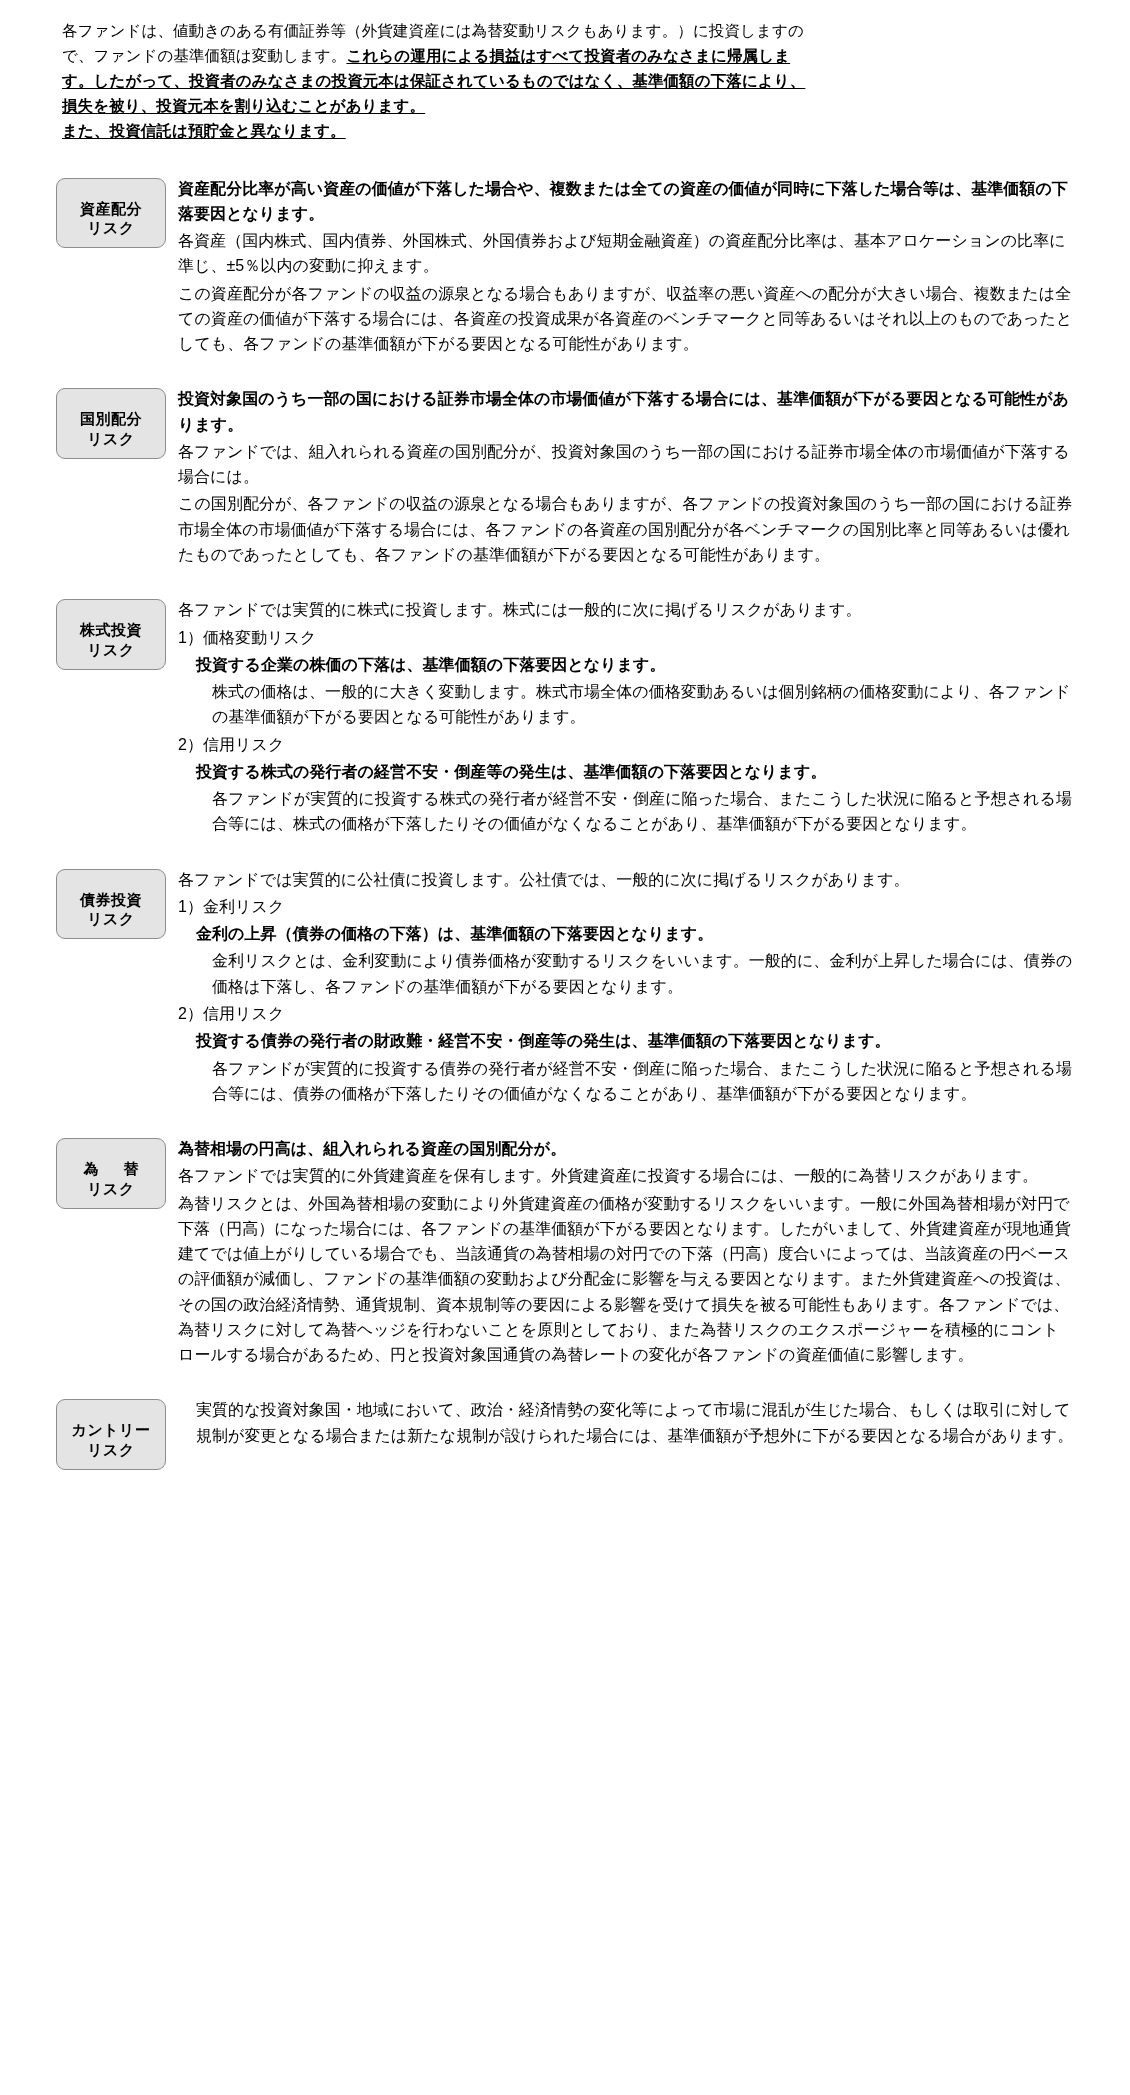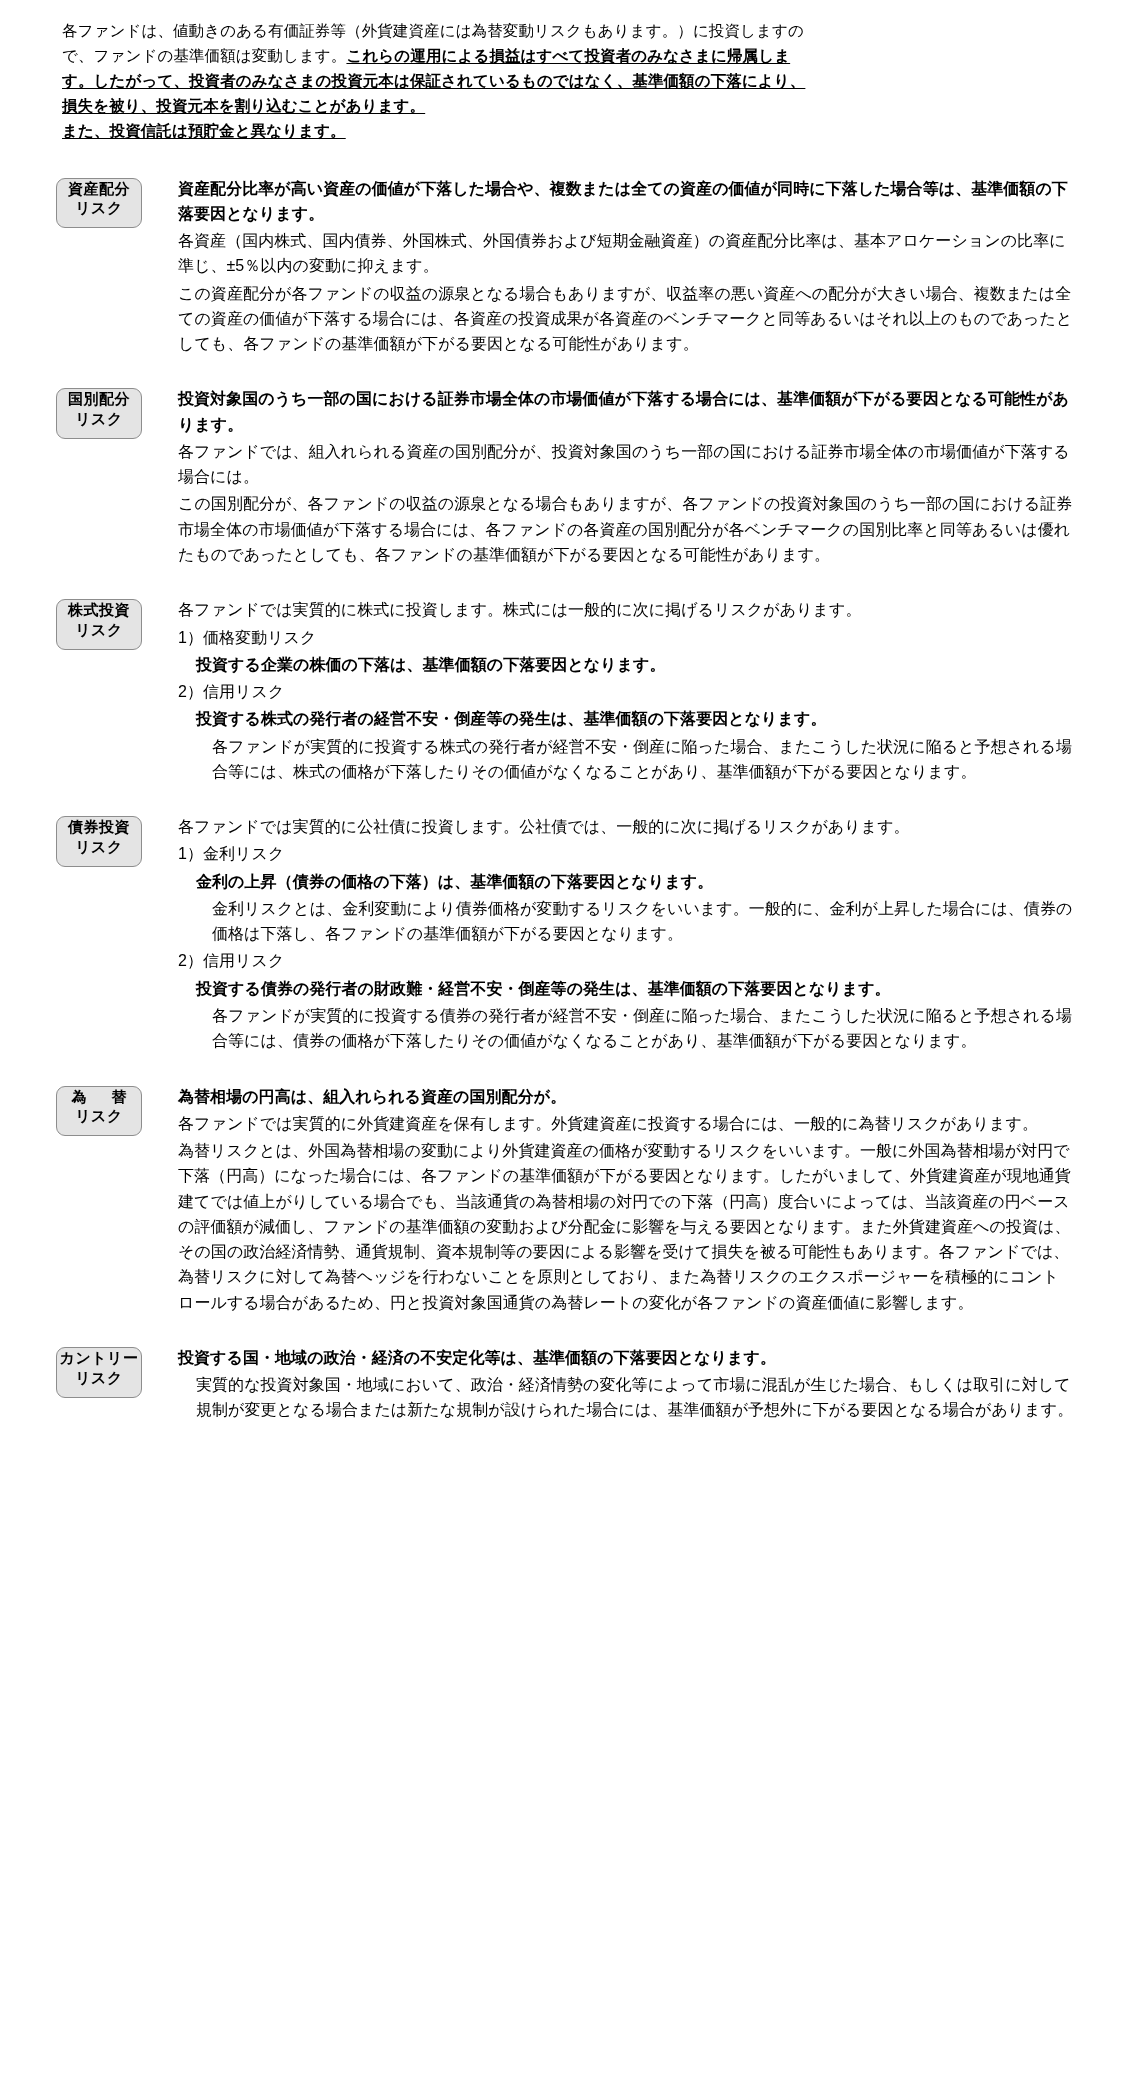--- a/index.html
+++ b/index.html
@@ -41,30 +41,30 @@
   .risk-block {
     display: flex;
     align-items: flex-start;
     margin-bottom: 26px;
   }
   .tag-col {
     flex: 0 0 122px;
     padding-top: 4px;
   }
   .tag {
-    width: 86px;
+    width: 110px;
     box-sizing: border-box;
     background: #e4e4e4;
     border: 1px solid #8d8d8d;
     border-radius: 9px;
     text-align: center;
     font-size: 15px;
     font-weight: bold;
     line-height: 1.32;
-    padding: 0 2px 9px 2px;
+    padding: 20px 2px 9px 2px;
     letter-spacing: 0.5px;
     color: #000;
   }
   .tag .l2 {
     display: block;
   }
   .tag.spaced .l1 {
     letter-spacing: 5px;
     padding-left: 5px;
     text-align: right;
@@ -133,20 +133,21 @@
         </div>
       </div>
       <div class="risk-block">
         <div class="tag-col">
           <div class="tag"><span class="l1">株式投資</span><span class="l2">リスク</span></div>
         </div>
         <div class="body-col">
           <p class="">各ファンドでは実質的に株式に投資します。株式には一般的に次に掲げるリスクがあります。</p>
           <p class="">1）価格変動リスク</p>
           <p class="bold indent-1">投資する企業の株価の下落は、基準価額の下落要因となります。</p>
+          <p class="indent-2">株式の価格は、一般的に大きく変動します。株式市場全体の価格変動あるいは個別銘柄の価格変動により、各ファンドの基準価額が下がる要因となる可能性があります。</p>
           <p class="">2）信用リスク</p>
           <p class="bold indent-1">投資する株式の発行者の経営不安・倒産等の発生は、基準価額の下落要因となります。</p>
           <p class="indent-2">各ファンドが実質的に投資する株式の発行者が経営不安・倒産に陥った場合、またこうした状況に陥ると予想される場合等には、株式の価格が下落したりその価値がなくなることがあり、基準価額が下がる要因となります。</p>
         </div>
       </div>
       <div class="risk-block">
         <div class="tag-col">
           <div class="tag"><span class="l1">債券投資</span><span class="l2">リスク</span></div>
         </div>
         <div class="body-col">
@@ -167,20 +168,19 @@
           <p class="bold">為替相場の円高は、組入れられる資産の国別配分が。</p>
           <p class="">各ファンドでは実質的に外貨建資産を保有します。外貨建資産に投資する場合には、一般的に為替リスクがあります。</p>
           <p class="">為替リスクとは、外国為替相場の変動により外貨建資産の価格が変動するリスクをいいます。一般に外国為替相場が対円で下落（円高）になった場合には、各ファンドの基準価額が下がる要因となります。したがいまして、外貨建資産が現地通貨建てでは値上がりしている場合でも、当該通貨の為替相場の対円での下落（円高）度合いによっては、当該資産の円ベースの評価額が減価し、ファンドの基準価額の変動および分配金に影響を与える要因となります。また外貨建資産への投資は、その国の政治経済情勢、通貨規制、資本規制等の要因による影響を受けて損失を被る可能性もあります。各ファンドでは、為替リスクに対して為替ヘッジを行わないことを原則としており、また為替リスクのエクスポージャーを積極的にコントロールする場合があるため、円と投資対象国通貨の為替レートの変化が各ファンドの資産価値に影響します。</p>
         </div>
       </div>
       <div class="risk-block">
         <div class="tag-col">
           <div class="tag"><span class="l1">カントリー</span><span class="l2">リスク</span></div>
         </div>
         <div class="body-col">
-          <p class="bold">投資する国・地域の政治・経済の不安定化等は、基準価額の下落要因となります。</p>
           <p class="indent-1">実質的な投資対象国・地域において、政治・経済情勢の変化等によって市場に混乱が生じた場合、もしくは取引に対して規制が変更となる場合または新たな規制が設けられた場合には、基準価額が予想外に下がる要因となる場合があります。</p>
         </div>
       </div>
     </div>
 
 
 </div>
 
 </body></html>

